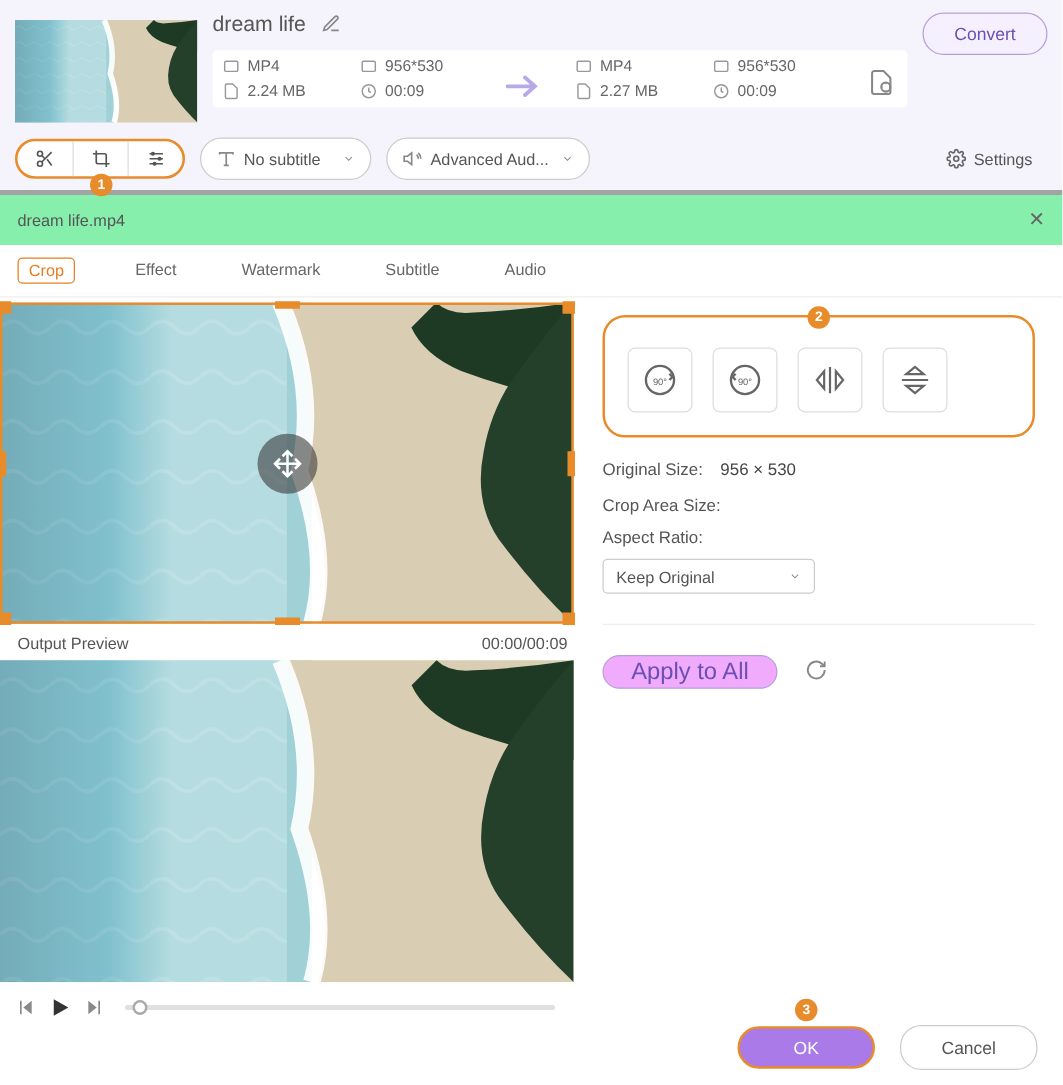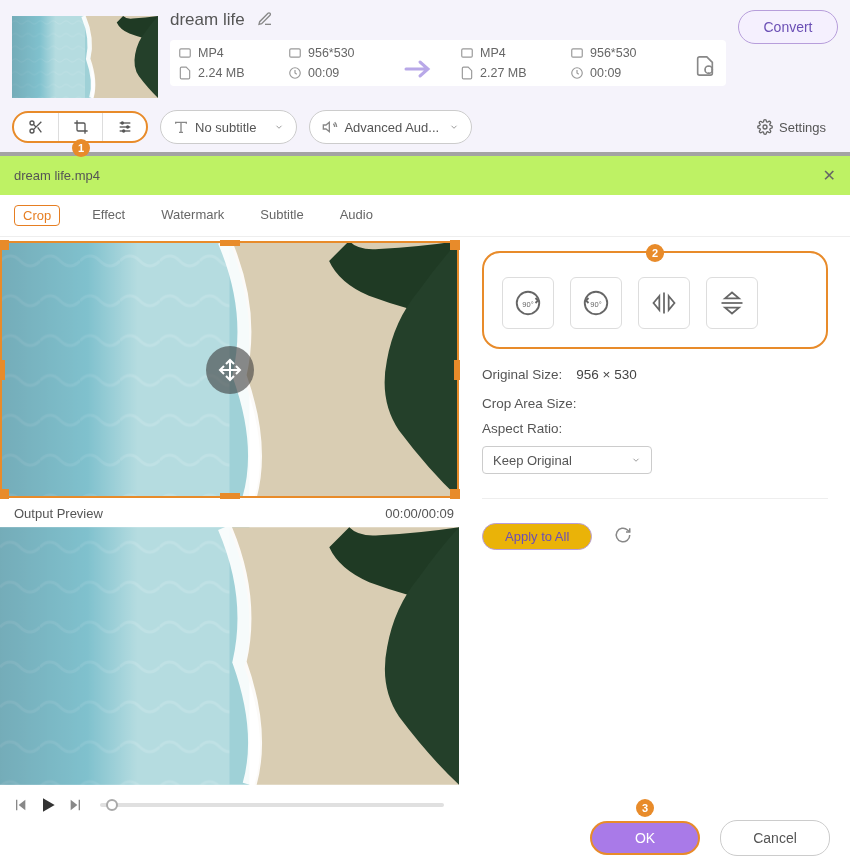--- a/index.html
+++ b/index.html
@@ -19,24 +19,24 @@
 .settings-icon { color: #777; margin-left: 14px; }
 .convert-btn { width: 100px; height: 34px; border-radius: 17px; border: 1px solid #b79edb; background: #f5f0fe; color: #6b4fb5; font-size: 14px; cursor: pointer; }
 
 .controls-row { display: flex; align-items: center; gap: 12px; margin-top: 6px; }
 .tool-group { display: flex; border: 2px solid #e88b2a; border-radius: 18px; height: 32px; background: #fff; position: relative; }
 .tool-btn { width: 44px; display: flex; align-items: center; justify-content: center; color: #555; cursor: pointer; }
 .tool-btn + .tool-btn { border-left: 1px solid #ddd; }
 .subtitle-dd, .adv-audio { height: 34px; border-radius: 17px; border: 1px solid #ccc; background: #fff; display: flex; align-items: center; padding: 0 12px; gap: 6px; color: #555; cursor: pointer; }
 .settings-link { margin-left: auto; display: flex; align-items: center; gap: 6px; color: #555; cursor: pointer; padding: 0 12px; }
 
-.title-bar { background: #bef264; padding: 10px 14px; display: flex; align-items: center; justify-content: space-between; color: #555; font-size: 13px; }
+.title-bar { background: #86efac; padding: 10px 14px; display: flex; align-items: center; justify-content: space-between; color: #555; font-size: 13px; }
 .close-x { cursor: pointer; color: #666; font-size: 16px; }
 
-.tab-row { display: flex; gap: 28px; padding: 10px 14px; border-bottom: 1px solid #eee; }
+.tab-row { display: flex; gap: 44px; padding: 10px 14px; border-bottom: 1px solid #eee; }
 .tab { color: #666; cursor: pointer; padding: 2px 4px; }
 .tab.active { color: #e67e22; border: 1.5px solid #e67e22; border-radius: 4px; padding: 2px 8px; }
 
 .main-row { display: flex; }
 .left-col { width: 460px; padding: 0 0 0 0; position: relative; }
 .right-col { flex: 1; padding: 14px 22px; }
 
 .crop-preview { position: relative; width: 459px; height: 257px; margin-top: 4px; }
 .crop-preview svg.bg { width: 100%; height: 100%; }
 .crop-frame { position: absolute; inset: 0; border: 2px solid #e88b2a; }
@@ -60,21 +60,21 @@
 .rot-btn { width: 52px; height: 52px; border: 1px solid #ddd; border-radius: 6px; display: flex; align-items: center; justify-content: center; color: #666; cursor: pointer; background: #fff; }
 
 .field-row { display: flex; align-items: center; gap: 14px; color: #555; font-size: 13.5px; margin: 10px 0 14px; }
 .val { color: #444; }
 .crop-inputs { display: flex; align-items: center; gap: 10px; }
 .num-input { width: 60px; height: 26px; border: 1px solid #ccc; border-radius: 13px; text-align: center; color: #555; font-size: 13px; }
 .align-btn { height: 27px; padding: 0 16px; border-radius: 14px; border: 1.5px solid #b79edb; background: #fff; color: #6b4fb5; font-size: 13px; cursor: pointer; }
 .aspect-dd { width: 170px; height: 28px; border: 1px solid #ccc; border-radius: 4px; background: #fff; display: flex; align-items: center; justify-content: space-between; padding: 0 10px; color: #555; cursor: pointer; margin-top: 6px; }
 hr.sep { border: none; border-top: 1px solid #eee; margin: 24px 0; }
 .apply-row { display: flex; align-items: center; gap: 22px; }
-.apply-btn { height: 27px; padding: 0 22px; border-radius: 14px; border: 1.5px solid #b79edb; background: #eab308; color: #6b4fb5; font-size: 13px; cursor: pointer; }
+.apply-btn { height: 27px; padding: 0 22px; border-radius: 14px; border: 1.5px solid #b79edb; background: #f0abfc; color: #6b4fb5; font-size: 19px; cursor: pointer; }
 
 .footer-row { position: absolute; right: 20px; bottom: 12px; display: flex; gap: 20px; align-items: center; }
 .ok-btn { width: 110px; height: 34px; border-radius: 17px; border: 2px solid #e88b2a; background: #a97ae8; color: #fff; font-size: 14px; cursor: pointer; position: relative; }
 .cancel-btn { width: 110px; height: 36px; border-radius: 17px; border: 1px solid #ccc; background: #fff; color: #555; font-size: 14px; cursor: pointer; }
 
 .badge { position: absolute; width: 18px; height: 18px; border-radius: 9px; background: #e88b2a; color: #fff; font-size: 11px; display: flex; align-items: center; justify-content: center; font-weight: 600; }
 .badge-top { left: 50%; top: -9px; transform: translateX(-50%); }
 
 .icon-sm { width: 14px; height: 14px; }
 </style>

